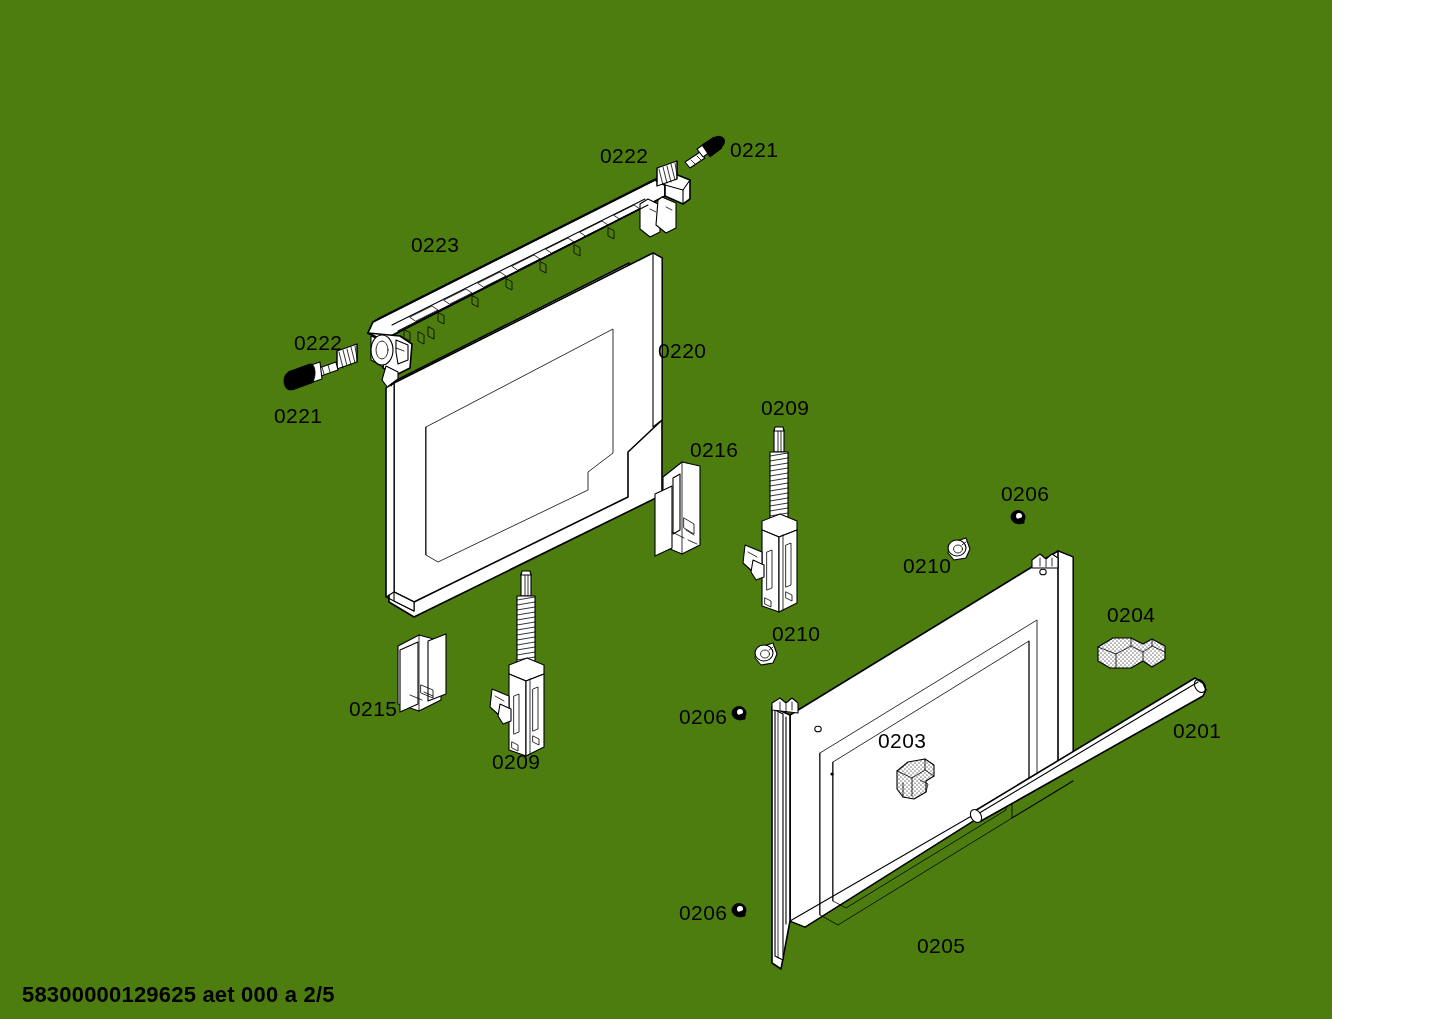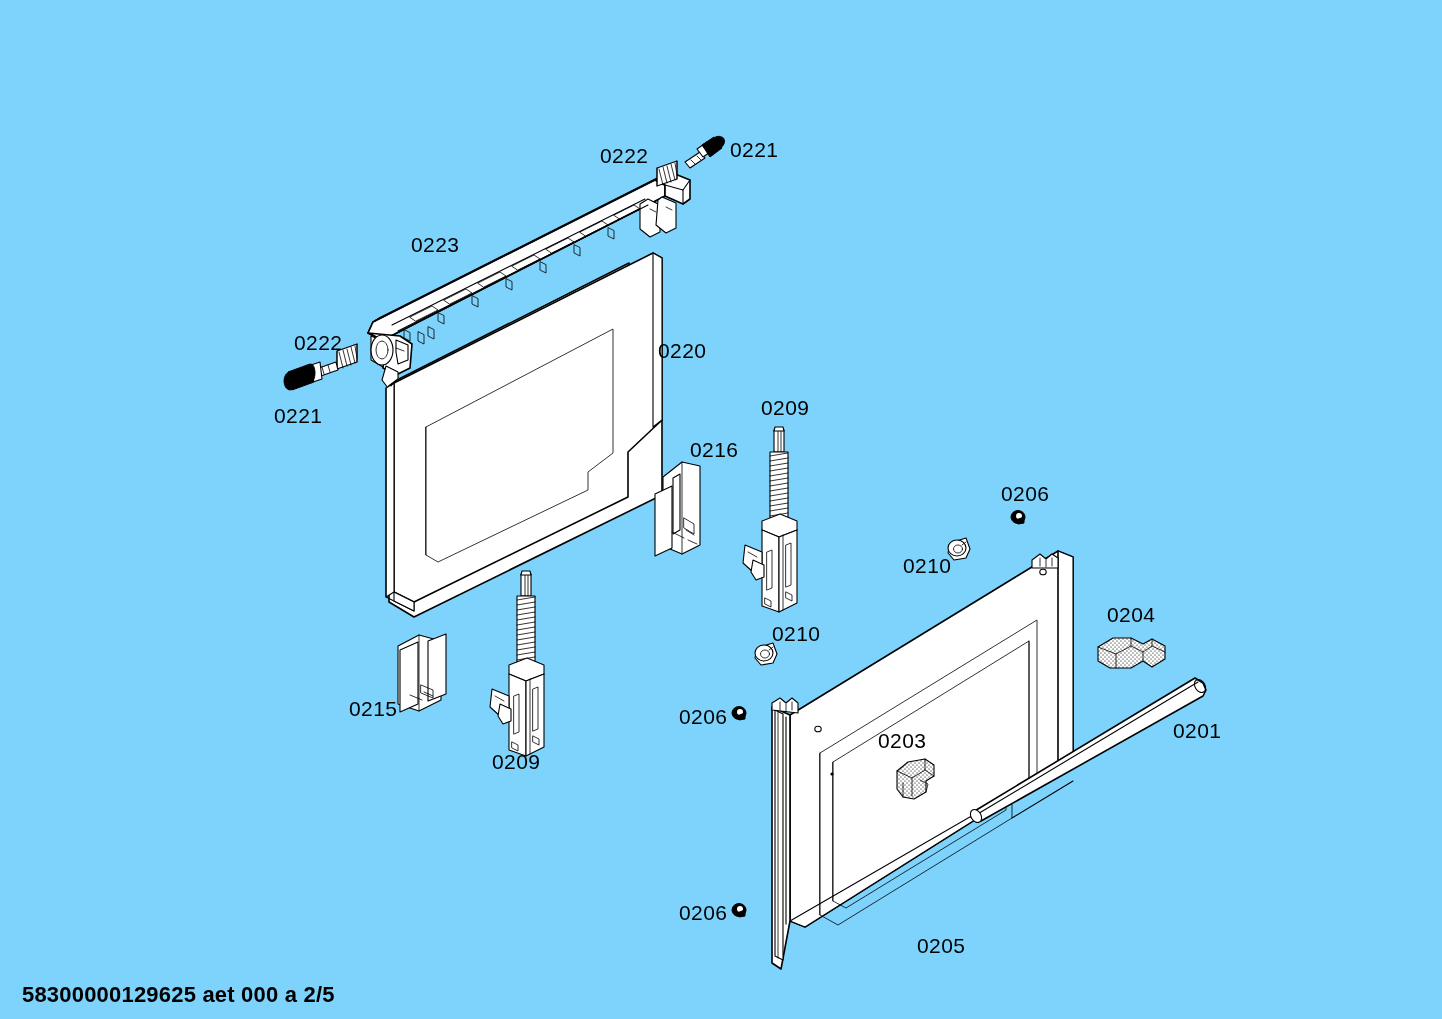--- a/index.html
+++ b/index.html
@@ -10,23 +10,23 @@
   }
   body {
     width: 1442px;
     height: 1019px;
     font-family: "Liberation Sans", sans-serif;
     overflow: hidden;
     position: relative;
   }
   #diagram-root {
     position: relative;
-    width: 1442px;
+    width: 1332px;
     height: 1019px;
-    background: #7dd3fc;
+    background: #4d7c0f;
   }
   svg#parts-svg {
     position: absolute;
     top: 0;
     left: 0;
     width: 1442px;
     height: 1019px;
     display: block;
   }
   .lbl {

